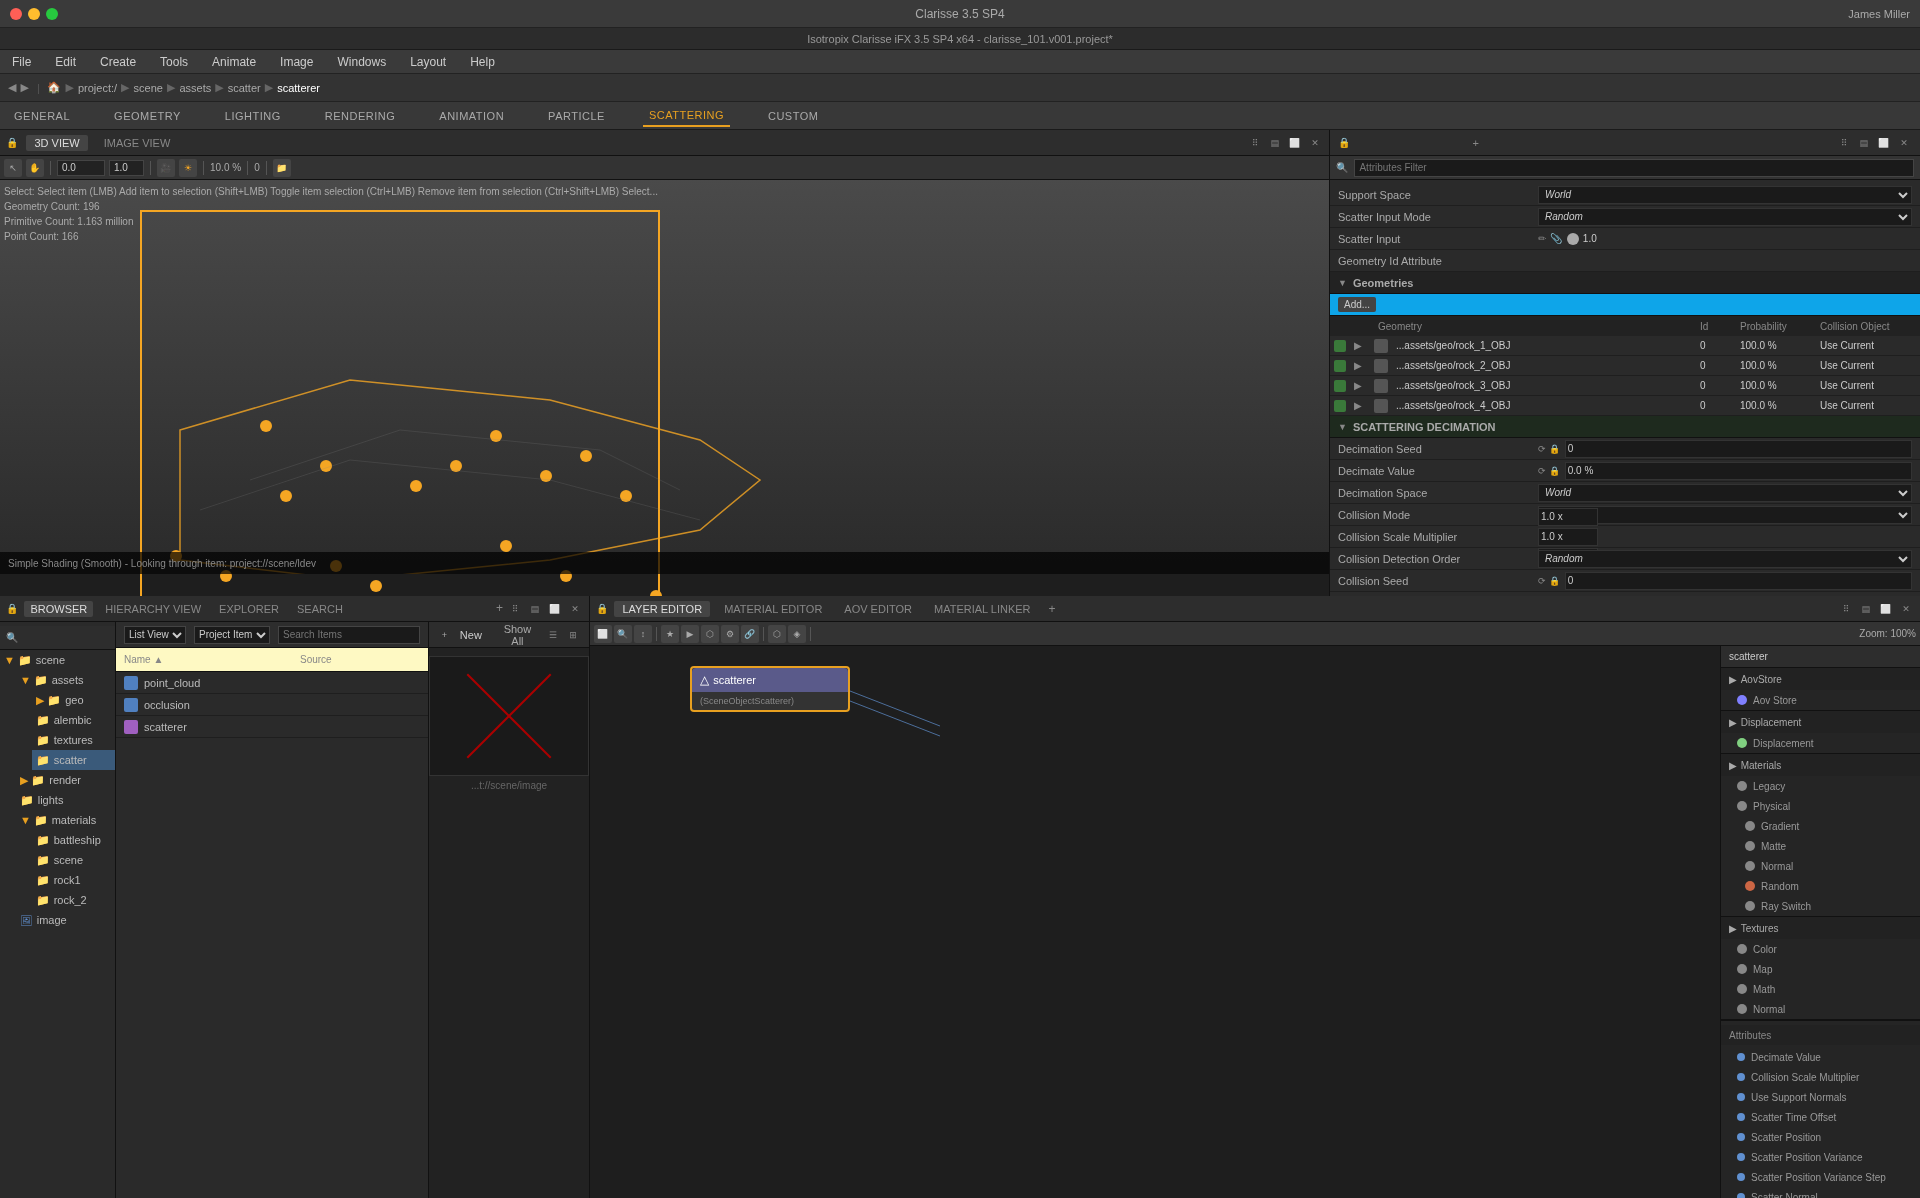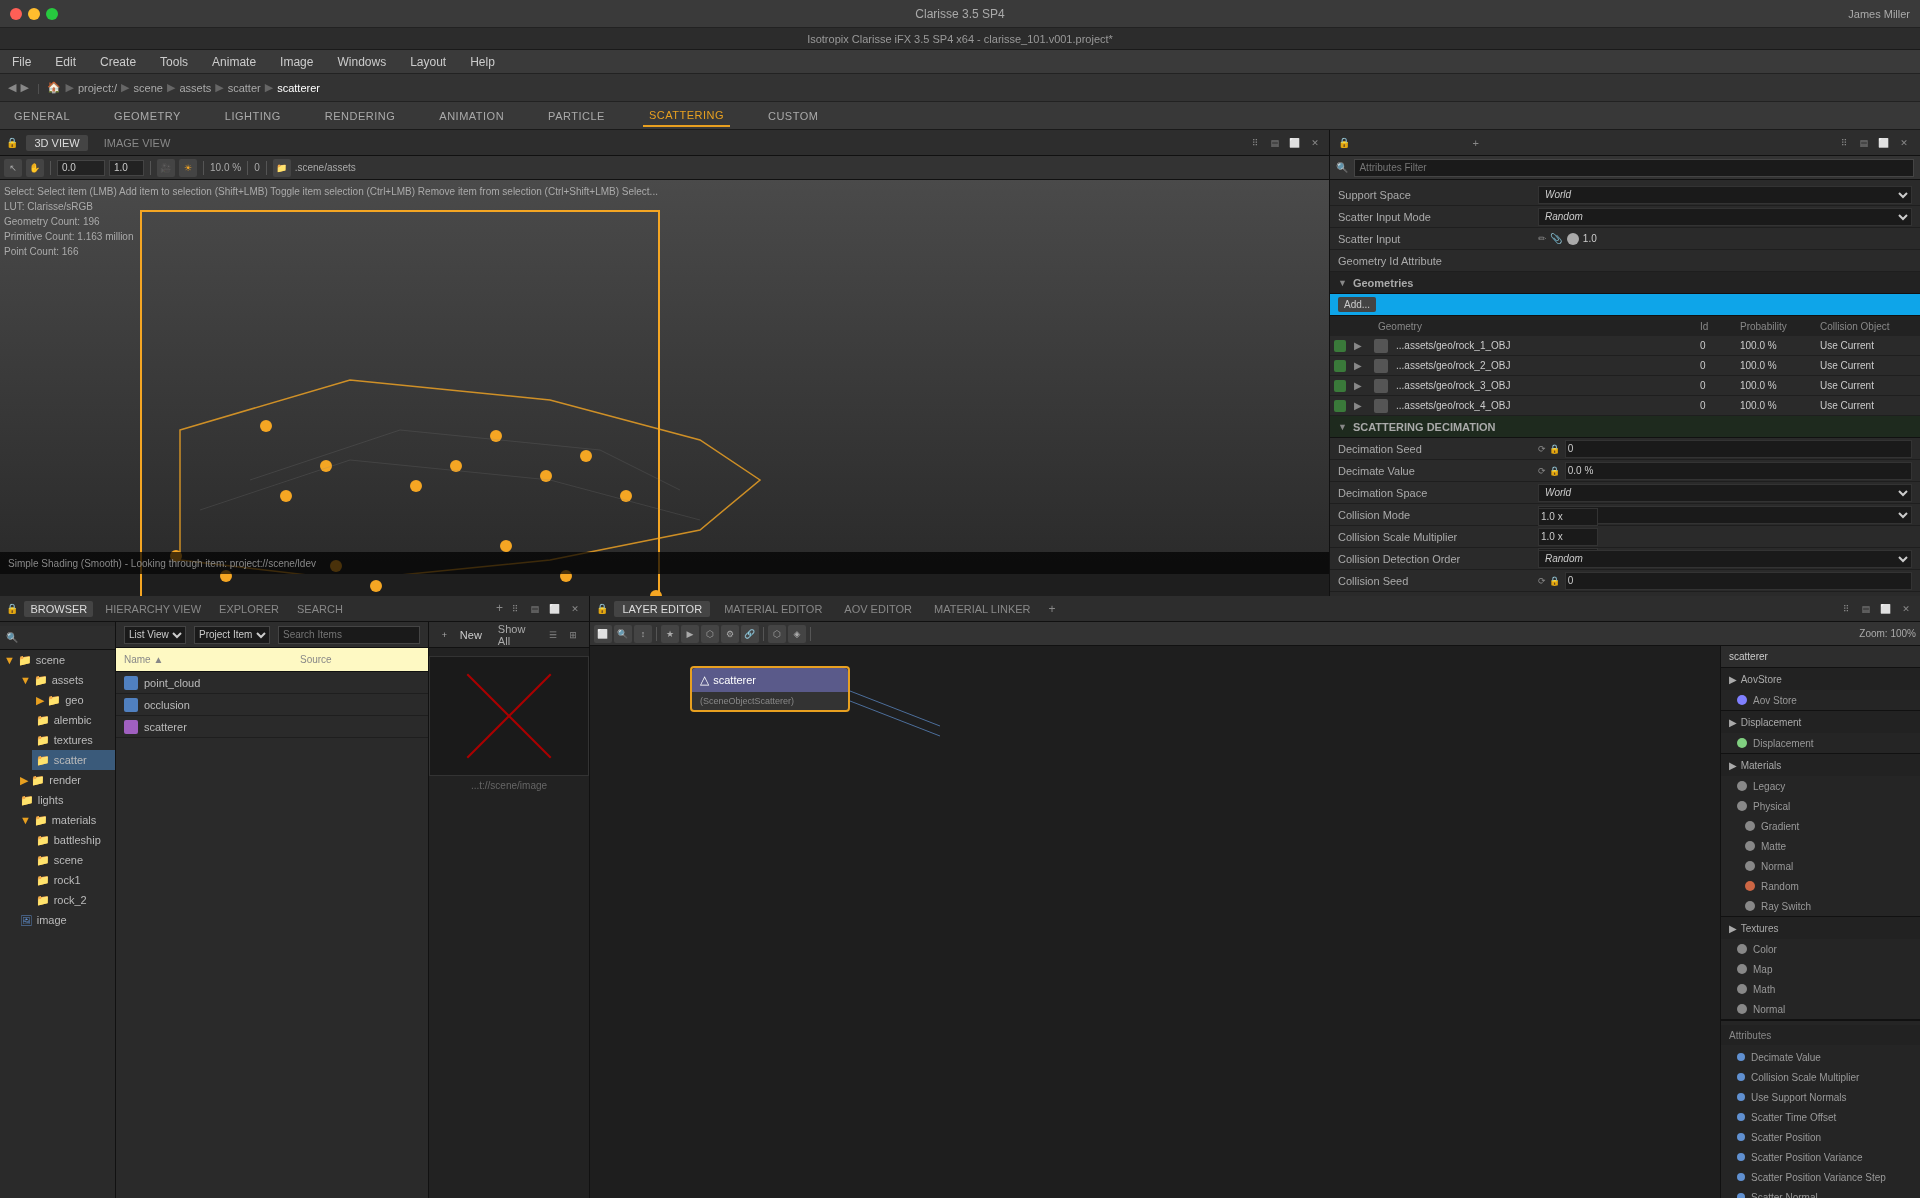--- a/index.html
+++ b/index.html
@@ -692,28 +692,26 @@
         <input class="vt-input" value="1.0" style="width: 35px;">
         <div class="vt-sep"></div>
         <div class="vt-btn">🎥</div>
         <div class="vt-btn" style="color:#f5a623;">☀</div>
         <div class="vt-sep"></div>
         <span style="color:#aaa;font-size:10px;">10.0 %</span>
         <div class="vt-sep"></div>
         <span style="color:#aaa;font-size:10px;">0</span>
         <div class="vt-sep"></div>
         <div class="vt-btn">📁</div>
-        <span style="color:#aaa;font-size:10px;flex:1;">.scene/assets</span>
       </div>
       <div class="viewport-canvas">
         <div class="scene-3d">
 
           <div class="viewport-info">
             <div>Select: Select item (LMB) Add item to selection (Shift+LMB) Toggle item selection (Ctrl+LMB) Remove item from selection (Ctrl+Shift+LMB) Select...</div>
-            <div>LUT: Clarisse/sRGB</div>
             <div>Geometry Count: 196</div>
             <div>Primitive Count: 1.163 million</div>
             <div>Point Count: 166</div>
           </div>
 
           <div class="orange-dot" style="left:260px;top:240px;"></div>
           <div class="orange-dot" style="left:320px;top:280px;"></div>
           <div class="orange-dot" style="left:280px;top:310px;"></div>
           <div class="orange-dot" style="left:410px;top:300px;"></div>
           <div class="orange-dot" style="left:450px;top:280px;"></div>
@@ -1042,21 +1040,21 @@
             <div class="file-icon file-icon-scatter"></div>
             <div class="file-col-name">scatterer</div>
             <div class="file-col-source"></div>
           </div>
         </div>
 
         <div class="preview-panel">
           <div class="preview-header">
             <div class="icon-btn" style="color:#aaa;">+</div>
             <span style="font-size:11px;color:#ccc;">New</span>
-            <span style="font-size:11px;color:#aaa;margin-left:8px;">Show All</span>
+            <span style="font-size:11px;color:#aaa;margin-left:8px;text-align:center;">Show All</span>
             <div class="header-icons">
               <div class="icon-btn">☰</div>
               <div class="icon-btn">⊞</div>
             </div>
           </div>
           <div class="preview-canvas">
             <div class="preview-x">
               <div class="x-line1"></div>
               <div class="x-line2"></div>
             </div>

